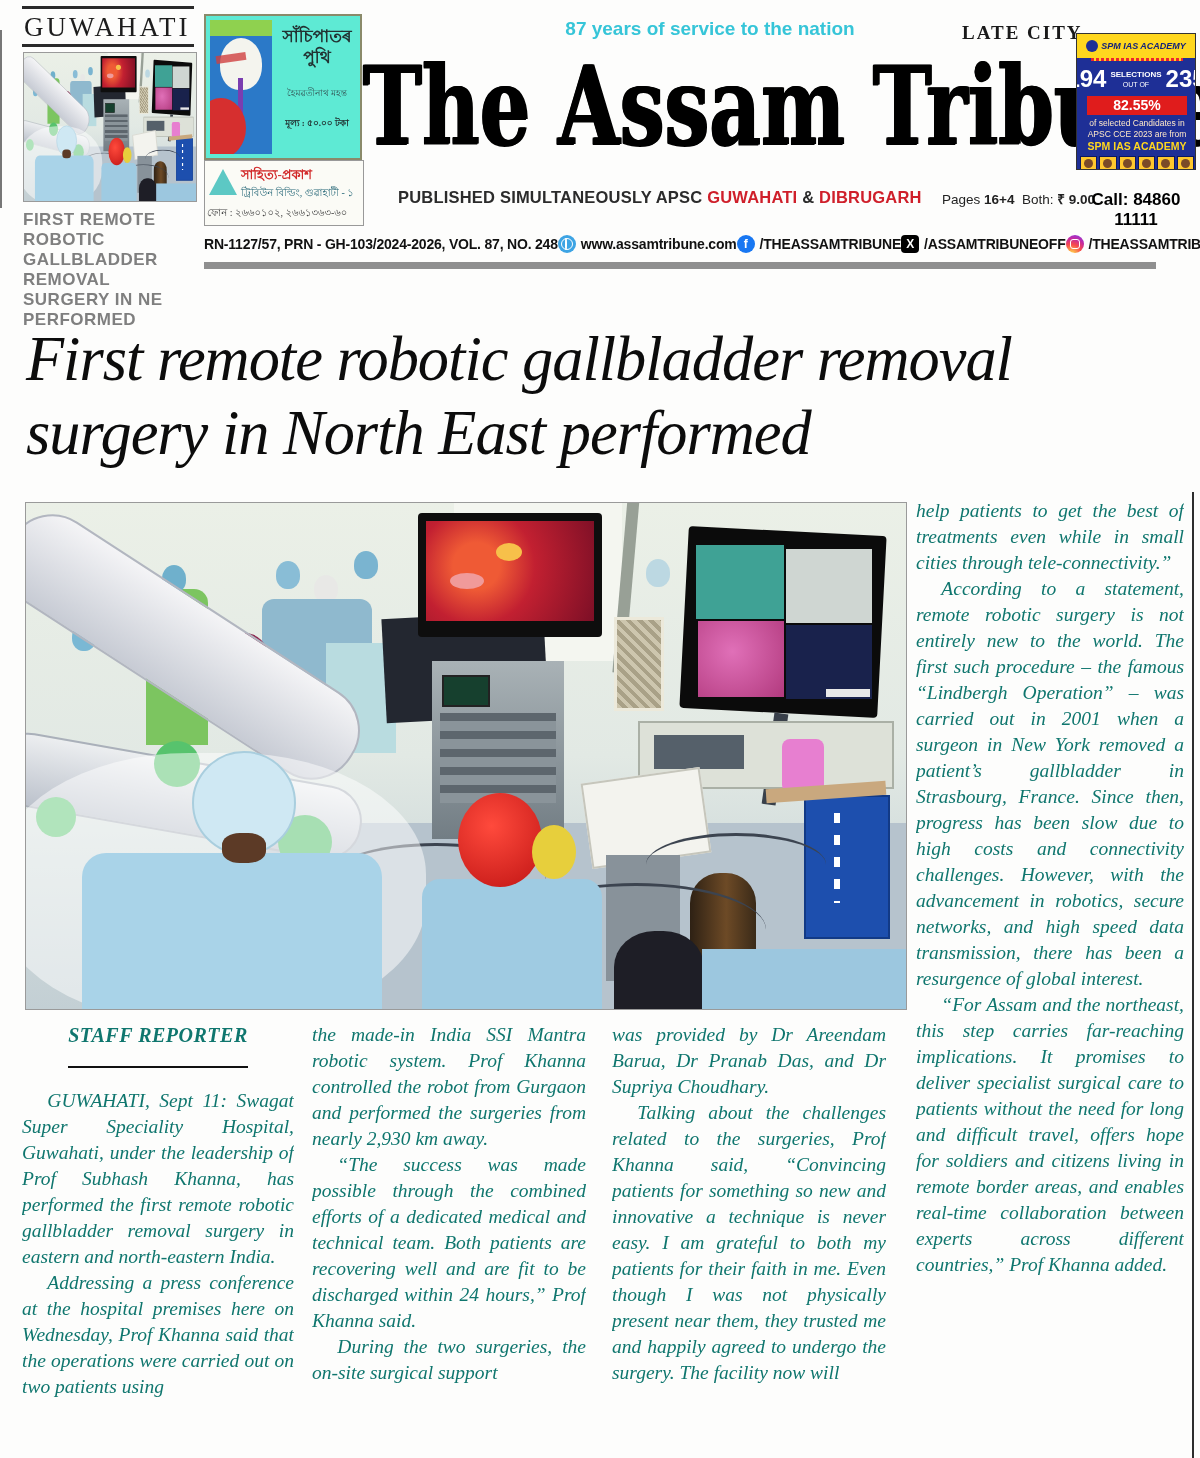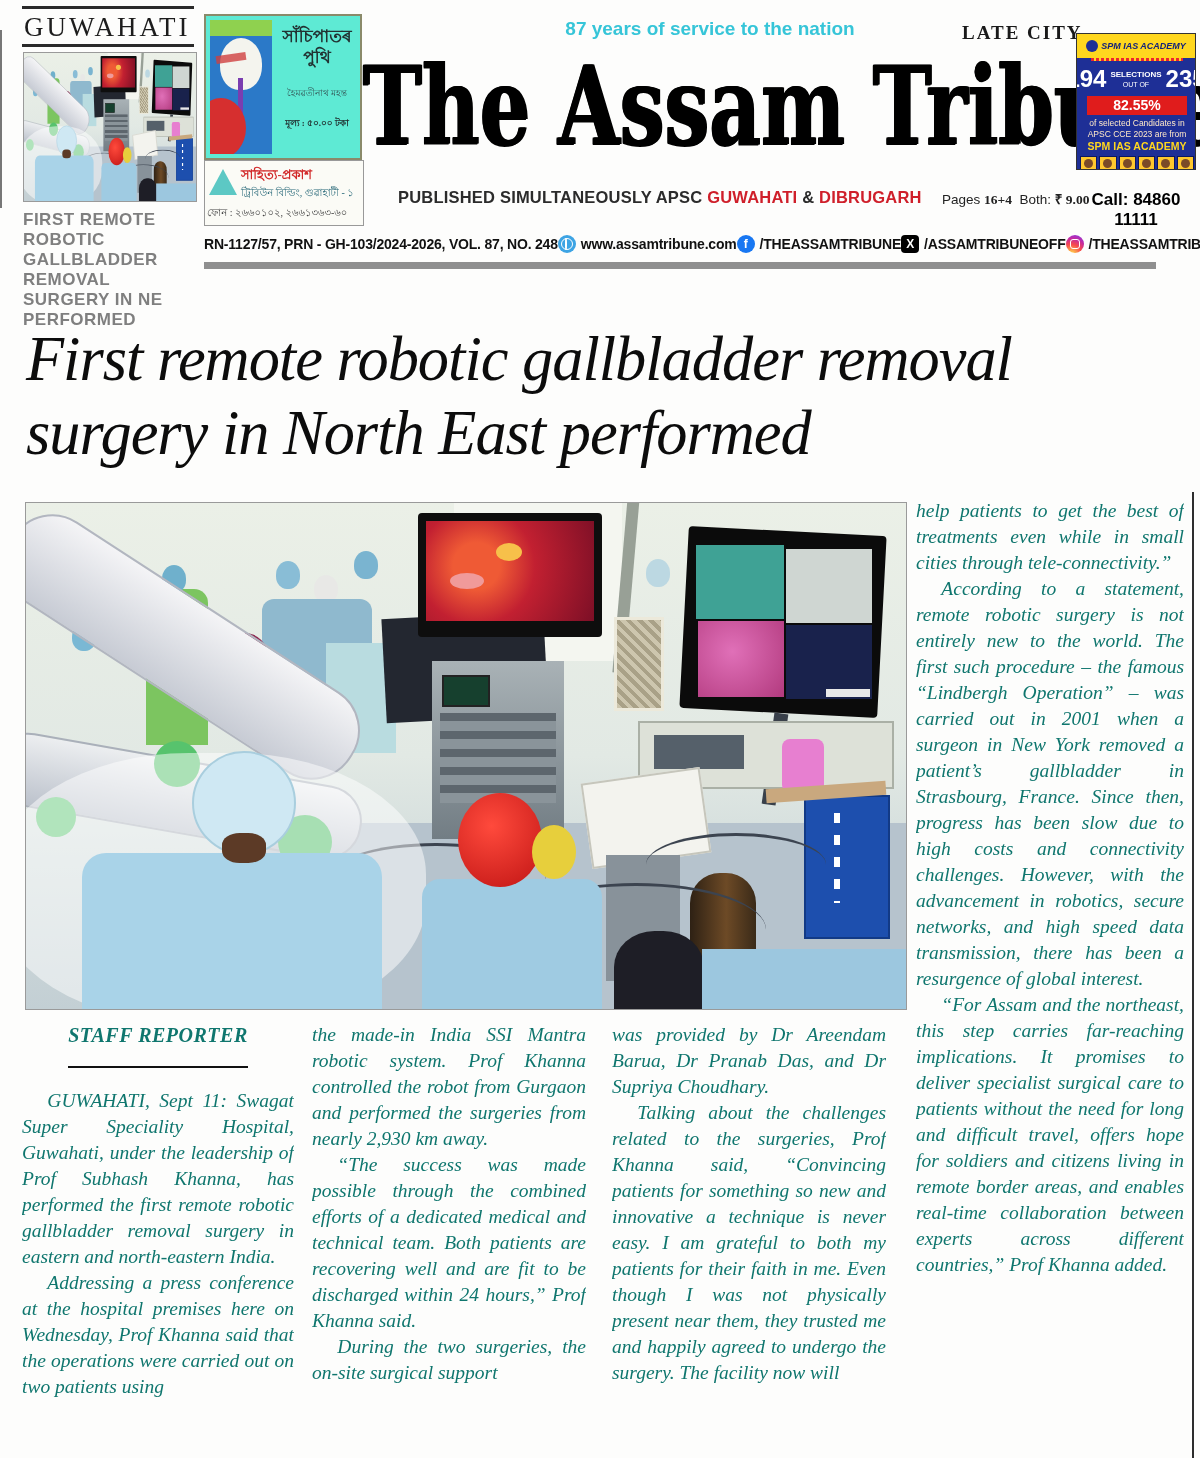--- a/index.html
+++ b/index.html
@@ -36,21 +36,21 @@
            font-family:"Liberation Sans",sans-serif;font-weight:bold;font-size:19px;color:#36c5d8;}
   .late-city{position:absolute;left:962px;top:22px;font-size:19px;font-weight:bold;letter-spacing:2px;color:#1a1a1a;}
   .mast-title{position:absolute;left:362px;top:42px;width:820px;font-family:"DejaVu Serif",serif;
               font-weight:900;font-size:97px;color:#000;white-space:nowrap;
               transform:scale(0.82,1.12);transform-origin:left top;
               text-shadow:1px 0 0 #000,2px 0 0 #000,0 1px 0 #000;}
   .pub-line{position:absolute;left:398px;top:188px;font-family:"Liberation Sans",sans-serif;
             font-weight:bold;font-size:16.5px;color:#2b2b2b;letter-spacing:.2px;}
   .pub-line .red{color:#cf1f2a;}
   .pages-price{position:absolute;left:942px;top:190px;font-family:"Liberation Sans",sans-serif;font-size:13.5px;color:#222;}
-  .pages-price b{font-weight:bold;font-family:Liberation Serif, serif;}
+  .pages-price b{font-weight:bold;}
 
   
   .spm{position:absolute;left:1076px;top:8px;width:120px;height:137px;background:#1e2f96;border:1px solid #333;box-sizing:border-box;overflow:hidden;
        font-family:"Liberation Sans",sans-serif;color:#fff;margin-top:25px;}
   .spm-head{position:absolute;left:0;top:0;width:100%;height:24px;background:#ffd71e;display:flex;align-items:center;justify-content:center;gap:3px;}
   .spm-logo{width:12px;height:12px;border-radius:50%;background:#1e2f96;flex:0 0 auto;}
   .spm-name{font-size:9px;font-weight:bold;font-style:italic;color:#14227a;}
   .spm-redline{position:absolute;left:14px;top:24px;width:92px;height:3px;background:repeating-linear-gradient(90deg,#e23 0 3px,#ffd71e 3px 5px);}
   .spm-row{position:absolute;left:0;top:31px;width:100%;display:flex;align-items:center;justify-content:center;gap:4px;}
   .spm-big{font-size:24px;font-weight:bold;}

